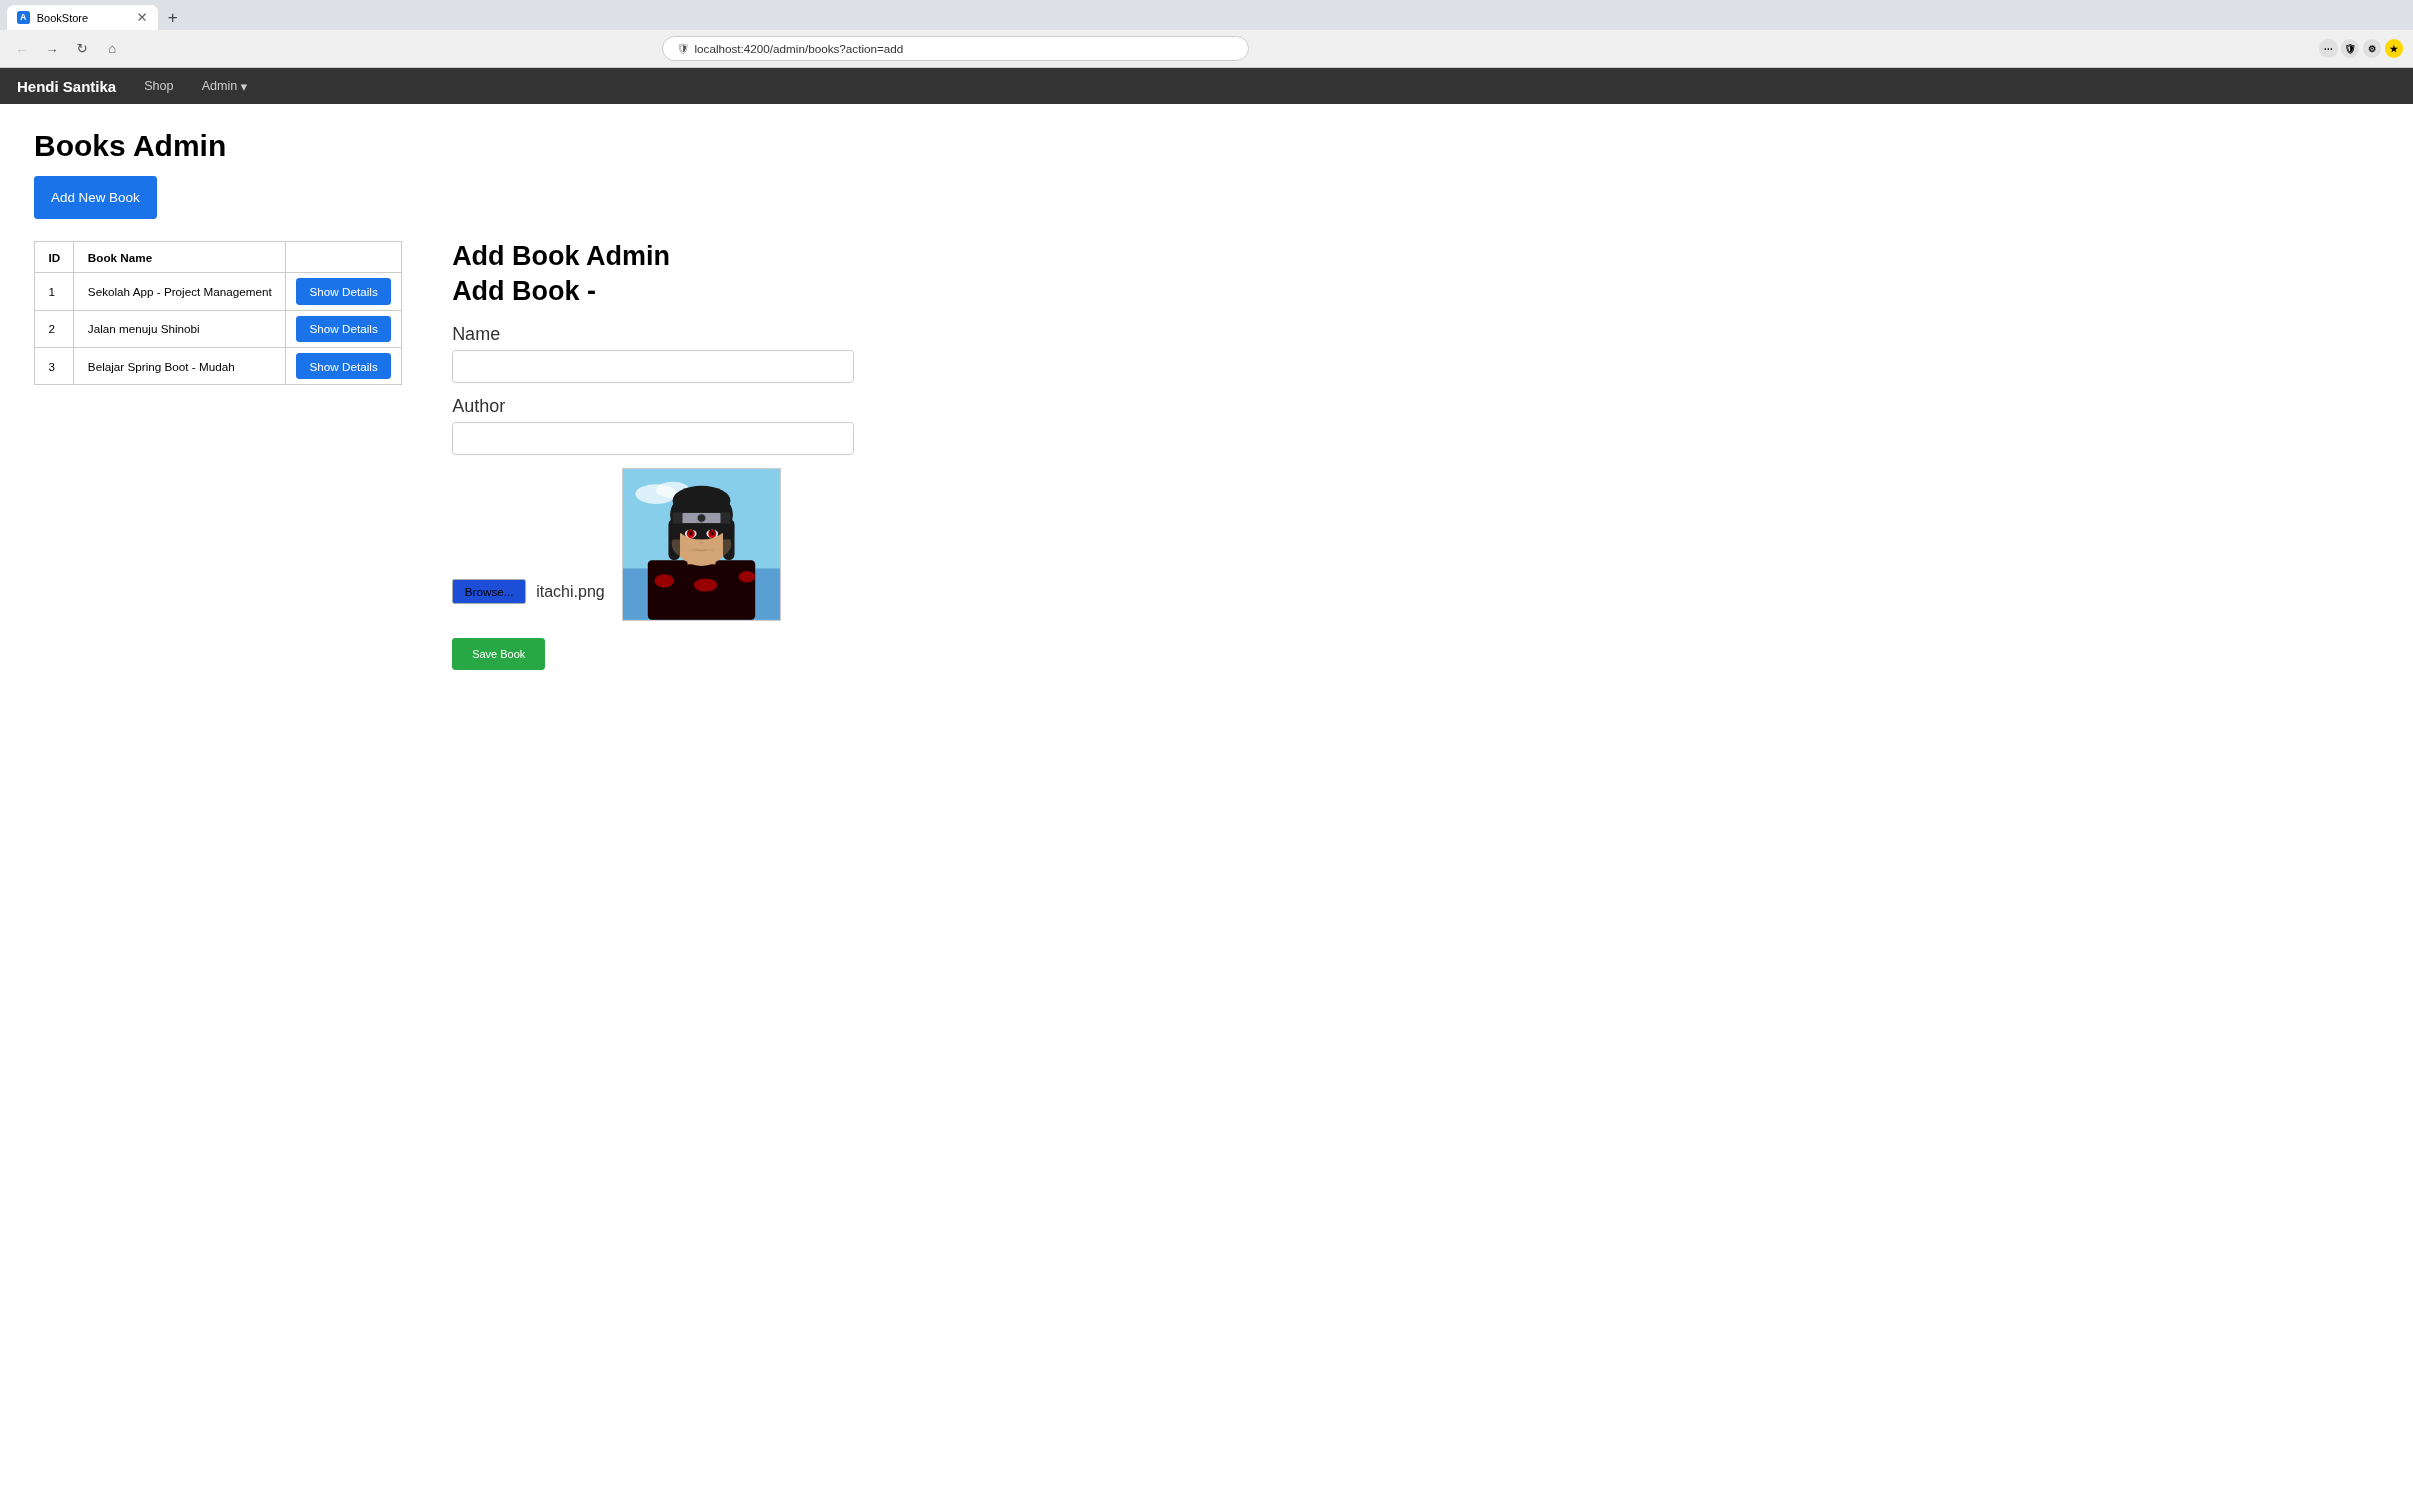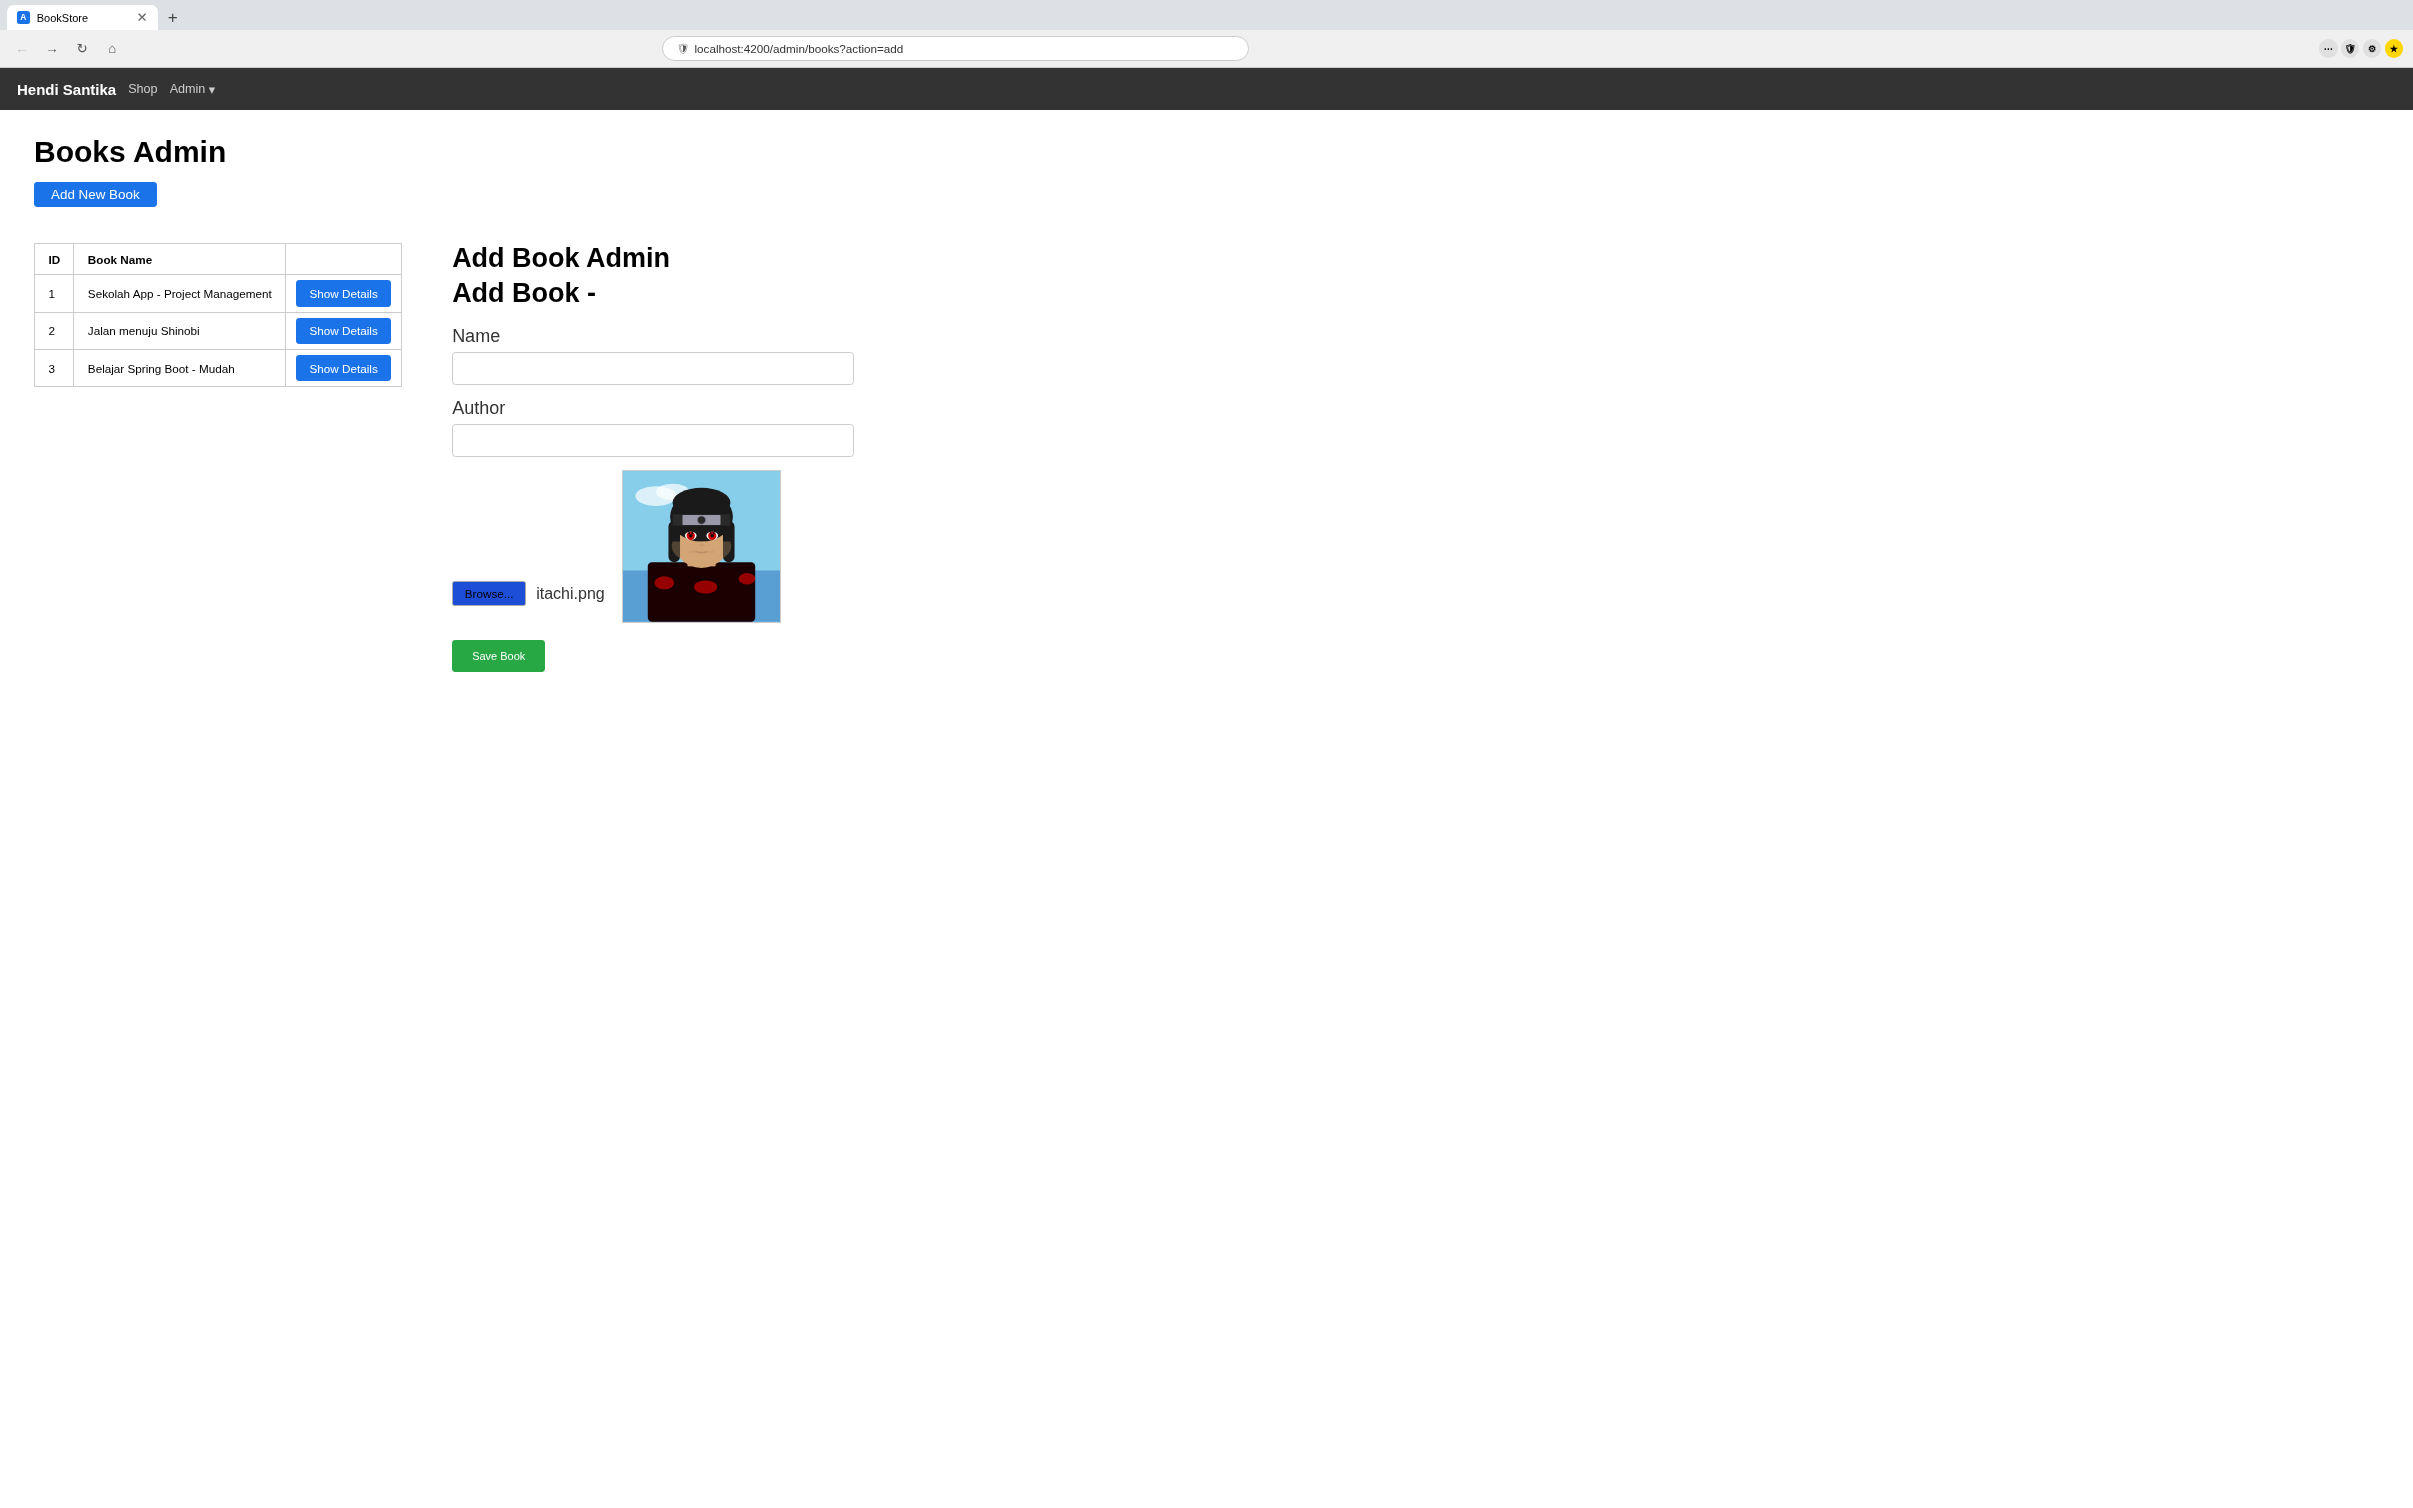--- a/index.html
+++ b/index.html
@@ -96,22 +96,22 @@
       cursor: pointer;
     }
 
     
     .app-nav {
       background: #333;
       color: #fff;
       display: flex;
       align-items: center;
       padding: 0 17px;
-      height: 42px;
-      gap: 12px;
+      height: 36px;
+      gap: 28px;
     }
     .app-nav .brand {
       font-size: 15px;
       font-weight: bold;
       color: #fff;
     }
     .app-nav a {
       color: #ccc;
       text-decoration: none;
       font-size: 12.6px;
@@ -132,25 +132,25 @@
     .page-title {
       font-size: 30px;
       font-weight: bold;
       margin-bottom: 13.4px;
       color: #000;
     }
     .add-new-btn {
       background: #1a73e8;
       color: #fff;
       border: none;
-      padding: 5px 17px;
+      padding: 14px 17px;
       font-size: 13.4px;
       border-radius: 3.4px;
       cursor: pointer;
-      margin-bottom: 36px;
+      margin-bottom: 22px;
     }
 
     .content-layout {
       display: flex;
       gap: 50px;
       align-items: flex-start;
     }
 
     
     .books-table {

